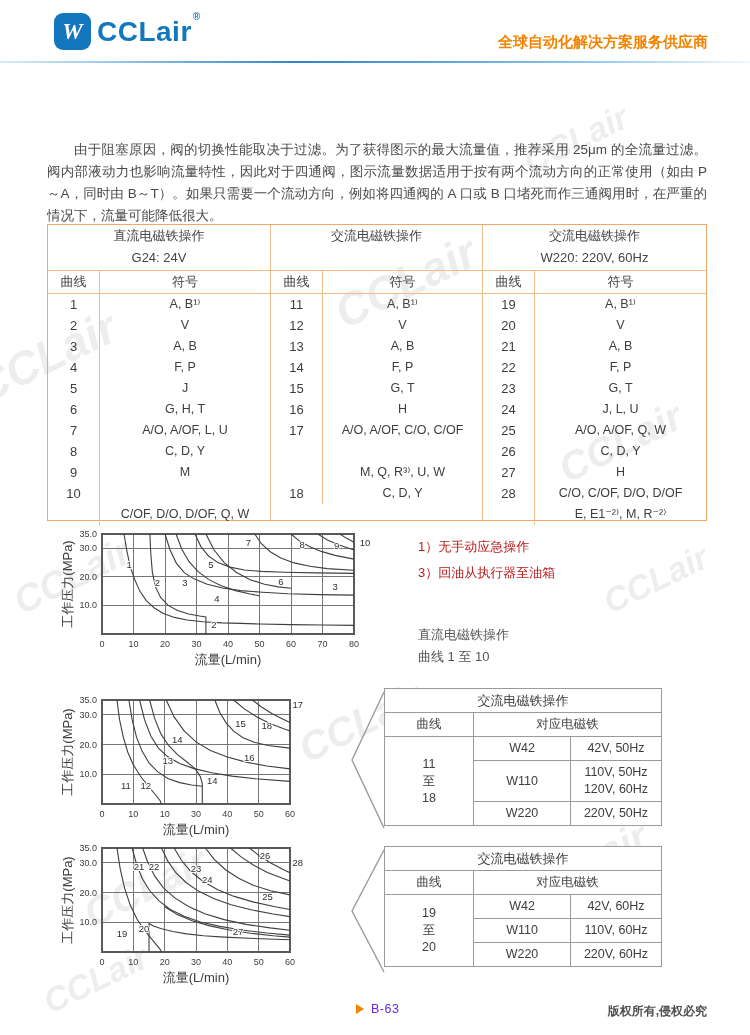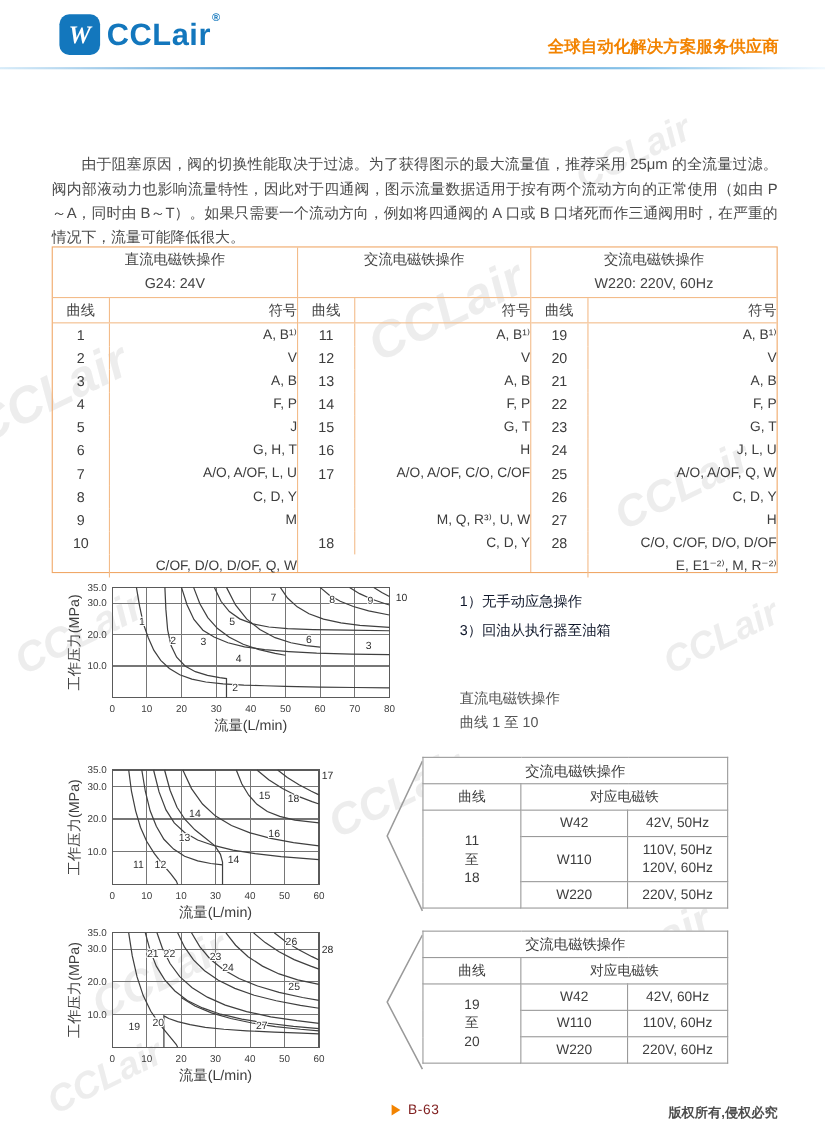--- a/index.html
+++ b/index.html
@@ -27,54 +27,54 @@
   
   .main-table{position:absolute;left:47px;top:224px;width:660px;height:297px;display:flex;
               border:1px solid #f0a868;box-sizing:border-box;background:transparent;}
   .tgroup{box-sizing:border-box;}
   .tgroup+.tgroup{border-left:1px solid #f3bc8a;}
   .tg0{width:222px;}.tg1{width:212px;}.tg2{flex:1;}
   .g-title{height:45px;border-bottom:1px solid #f3bc8a;text-align:center;color:#444;font-size:13px;}
   .g-title div{line-height:22px;}
   .g-head{display:flex;height:22px;line-height:22px;border-bottom:1px solid #f3bc8a;font-size:13px;color:#444;}
   .c-num{width:52px;text-align:center;border-right:1px solid #f3bc8a;box-sizing:border-box;}
-  .c-sym{flex:1;text-align:right;}
+  .c-sym{flex:1;text-align:center;}
   .g-body .trow{display:flex;height:21px;line-height:21px;font-size:13px;color:#3d3d3d;}
   .g-body .c-sym{white-space:nowrap;font-size:12.5px;}
 
   
   svg.chart{position:absolute;overflow:visible;}
   #chart0{left:62px;top:526px;} #chart1{left:62px;top:692px;} #chart2{left:62px;top:840px;}
   .chart .grid{stroke:#767676;stroke-width:1;shape-rendering:crispEdges;}
   .chart .plotbox{stroke:#5a5a5a;stroke-width:1.2;fill:none;shape-rendering:crispEdges;}
   .chart .curve{stroke:#3f3f3f;stroke-width:1.1;fill:none;}
   .chart .tick{font-size:9px;fill:#3d3d3d;text-anchor:middle;}
   .chart .ytick{text-anchor:end;}
   .chart .clabel{font-size:9.5px;fill:#2f2f2f;text-anchor:middle;paint-order:stroke;stroke:#fff;stroke-width:2px;}
   .chart .axlabel{font-size:13px;fill:#3d3d3d;}
 
   
-  .notes{position:absolute;left:418px;top:534px;font-size:13px;color:#0f172a;line-height:26px;}
+  .notes{position:absolute;left:418px;top:534px;font-size:13px;color:#b91c1c;line-height:26px;}
   .dc-label{position:absolute;left:418px;top:624px;font-size:13px;color:#555;line-height:22px;}
 
   
   .actable-wrap{position:absolute;width:278px;}
   #actable0{left:384px;top:688px;} #actable1{left:384px;top:846px;}
   .actable-wrap table{border-collapse:collapse;width:100%;font-size:12.5px;color:#3d3d3d;background:#fff;}
   .actable-wrap td{border:1px solid #9a9a9a;text-align:center;padding:3px 4px;line-height:17px;}
   .at-title{font-size:13px;}
   .at-range{width:80px;line-height:20px;}
   .at-code{width:88px;}
   svg.chev{position:absolute;overflow:visible;}
   #chev0{left:350px;top:690px;} #chev1{left:350px;top:848px;}
   .chev polyline{fill:none;stroke:#9a9a9a;stroke-width:1.4;}
 
   
   .footer-pg{position:absolute;left:356px;top:1002px;display:flex;align-items:center;
-             color:#7f1d1d;font-size:12.5px;letter-spacing:.5px;}
+             color:#6d28d9;font-size:12.5px;letter-spacing:.5px;}
   .tri{width:0;height:0;border-left:8px solid #f28300;border-top:5px solid transparent;
        border-bottom:5px solid transparent;margin-right:7px;}
   .copyright{position:absolute;right:43px;top:1003px;font-size:12px;font-weight:bold;color:#4d4d4d;}
 
   
   .wm{position:absolute;color:#c9c9c9;opacity:.32;font-weight:bold;font-size:46px;font-style:italic;
       transform:rotate(-26deg);pointer-events:none;white-space:nowrap;}
   .wm1{left:-30px;top:330px;} .wm2{left:10px;top:555px;font-size:38px;}
   .wm3{left:330px;top:255px;} .wm4{left:520px;top:120px;font-size:34px;}
   .wm5{left:555px;top:420px;font-size:40px;} .wm6{left:295px;top:700px;font-size:40px;}

